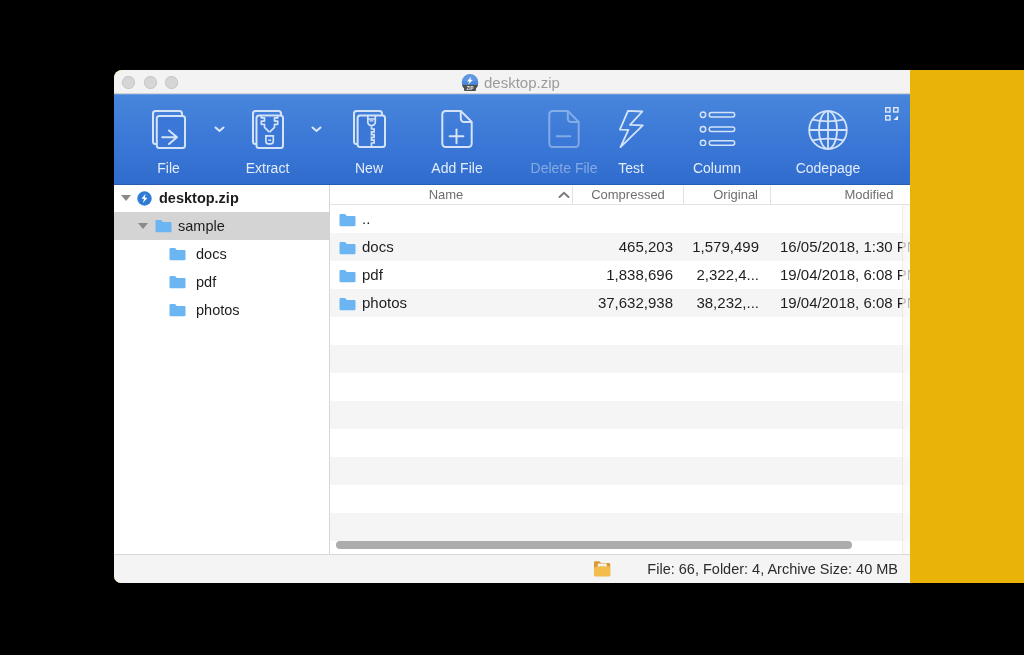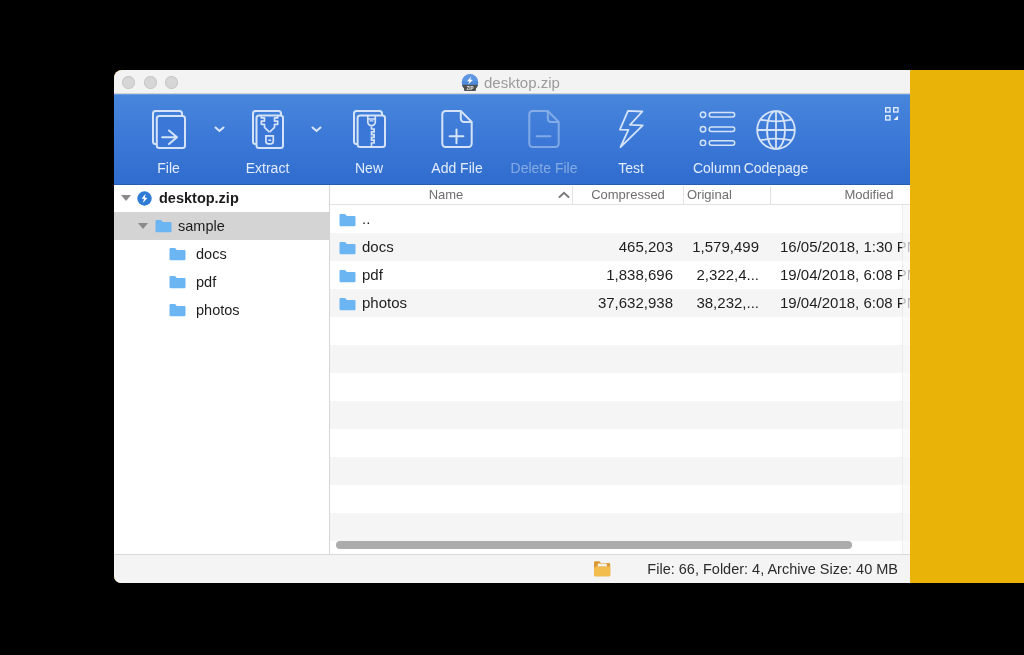--- a/index.html
+++ b/index.html
@@ -121,21 +121,21 @@
 
     <div class="titem" style="left:288px">
       <svg width="32" height="38" viewBox="0 0 32 38" fill="none" stroke="#d5e3f8" stroke-width="2">
         <path d="M19.8,1 H4.5 A3.2,3.2 0 0 0 1.3,4.2 V33.8 A3.2,3.2 0 0 0 4.5,37 H27.5 A3.2,3.2 0 0 0 30.7,33.8 V11.9 Z"></path>
         <path d="M19.8,1 V8.7 A3.2,3.2 0 0 0 23,11.9 H30.7"></path>
         <path d="M8.6,26.3 H22.4 M15.5,19.4 V33.2" stroke-linecap="round"></path>
       </svg>
       <span class="lab">Add File</span>
     </div>
 
-    <div class="titem dim" style="left:375px">
+    <div class="titem dim" style="left:395px">
       <svg width="32" height="38" viewBox="0 0 32 38" fill="none" stroke="#d5e3f8" stroke-width="2">
         <path d="M19.8,1 H4.5 A3.2,3.2 0 0 0 1.3,4.2 V33.8 A3.2,3.2 0 0 0 4.5,37 H27.5 A3.2,3.2 0 0 0 30.7,33.8 V11.9 Z"></path>
         <path d="M19.8,1 V8.7 A3.2,3.2 0 0 0 23,11.9 H30.7"></path>
         <path d="M8.6,26.3 H22.4" stroke-linecap="round"></path>
       </svg>
       <span class="lab">Delete File</span>
     </div>
 
     <div class="titem" style="left:548px">
       <svg width="37" height="36" viewBox="0 0 37 36" fill="none" stroke="#d5e3f8" stroke-width="1.5">
@@ -149,21 +149,21 @@
       <span class="lab">Column</span>
     </div>
 
     <div class="titem" style="left:462px">
       <svg width="25" height="38" viewBox="0 0 25 38" fill="none" stroke="#d5e3f8" stroke-width="1.8" stroke-linejoin="round">
         <path d="M9,0.9 L23.4,1.5 L11,14.9 L23.8,15.3 L1.5,37.2 L9.4,19.9 L0.9,19.6 Z"></path>
       </svg>
       <span class="lab">Test</span>
     </div>
 
-    <div class="titem" style="left:607px">
+    <div class="titem" style="left:659px">
       <svg width="40" height="40" viewBox="0 0 40 40" fill="none" stroke="#d5e3f8" stroke-width="1.8">
         <circle cx="20" cy="20" r="18.8"></circle>
         <ellipse cx="20" cy="20" rx="9" ry="18.8"></ellipse>
         <path d="M1.2,20 H38.8"></path>
         <path d="M4.3,9.6 Q20,13 35.7,9.6"></path>
         <path d="M4.3,30.4 Q20,27 35.7,30.4"></path>
         <path d="M20,1.2 V38.8"></path>
       </svg>
       <span class="lab">Codepage</span>
     </div>
@@ -211,21 +211,21 @@
   </div>
   <div id="tablearea">
     <div id="thead">
       <div class="hlab" style="left:96px;width:40px;text-align:center">Name</div>
       <svg style="position:absolute;left:228px;top:6px" width="12" height="8" viewBox="0 0 12 8" fill="none" stroke="#7c7c7c" stroke-width="2" stroke-linecap="round">
           <path d="M1.5,6 L6,1.8 L10.5,6"></path>
         </svg>
       <div class="hsep" style="left:242px"></div>
       <div class="hlab" style="left:253px;width:90px;text-align:center">Compressed</div>
       <div class="hsep" style="left:353px"></div>
-      <div class="hlab" style="left:357px;width:86px;text-align:left">Original</div>
+      <div class="hlab" style="left:342px;width:86px;text-align:right">Original</div>
       <div class="hsep" style="left:440px"></div>
       <div class="hlab" style="left:494px;width:90px;text-align:center">Modified</div>
     </div>
     <div class="trow" style="top:20px">
       <svg class="cell" style="left:9px;top:8px" width="17" height="14" viewBox="0 0 17 14">
         <path d="M0.5,12 V2.2 a1.2,1.2 0 0 1 1.2,-1.2 h4.4 l1.7,1.9 h7.5 a1.2,1.2 0 0 1 1.2,1.2 V12 a1.2,1.2 0 0 1 -1.2,1.2 H1.7 A1.2,1.2 0 0 1 0.5,12 Z" fill="#6ab5f2"></path>
       </svg>
       <span class="cell" style="left:32px">..</span>
     </div>
     <div class="trow gray" style="top:48px">

